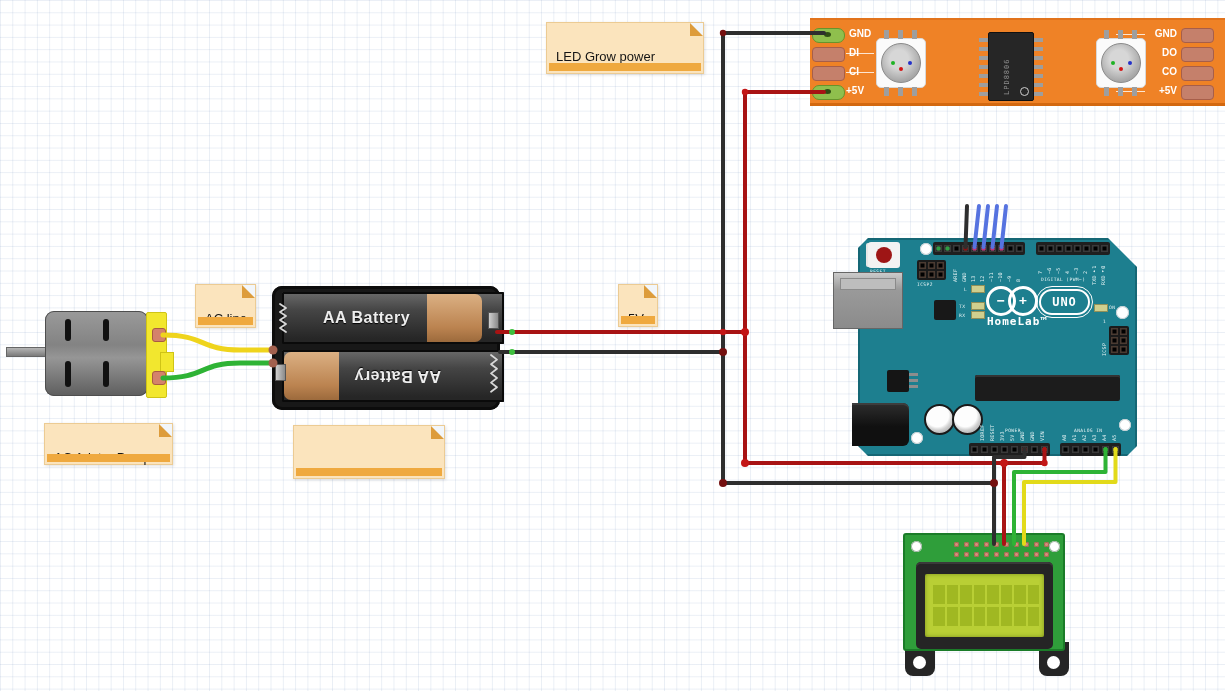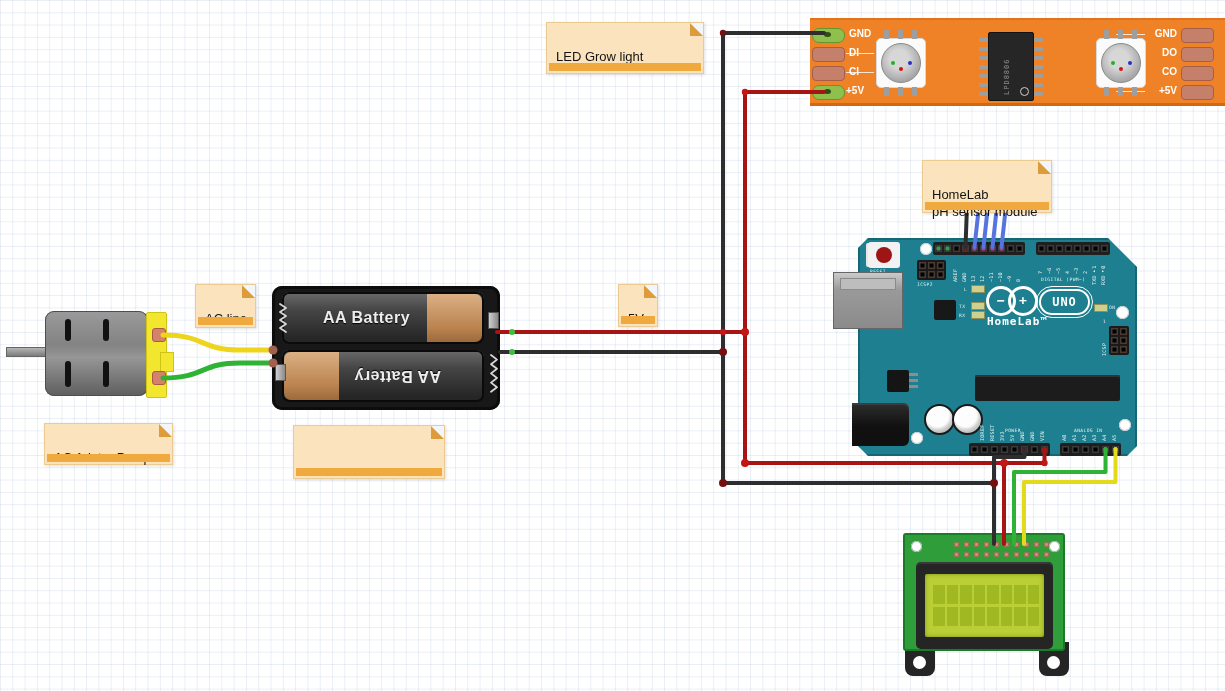--- a/index.html
+++ b/index.html
@@ -75,21 +75,21 @@
   .pinrow{position:absolute;display:flex;gap:5.5px;}
   .pinrow i{width:4.5px;height:4.5px;border-radius:50%;background:#d38f7c;box-shadow:inset 0 0 0 1px #a5664f;flex:none;}
   .bezel{position:absolute;left:11px;top:27px;width:137px;height:87px;background:#252525;border-radius:5px;box-shadow:inset 0 2px 0 #3a3a3a;}
   .screen{position:absolute;left:9px;top:12px;width:119px;height:63px;background:#b9cf35;border-radius:2px;box-shadow:inset 0 0 4px rgba(60,80,0,.5);}
   .cells{position:absolute;left:8px;top:11px;display:grid;grid-template-columns:repeat(8,11.5px);grid-template-rows:19px 19px;gap:3px 2px;}
   .cells i{background:#a0b822;}
   .tab{position:absolute;width:30px;height:34px;background:#252525;border-radius:0 0 8px 8px;z-index:9;}
   .tab i{position:absolute;left:8px;top:14px;width:13px;height:13px;border-radius:50%;background:#fff;}
   
   #holder{left:272px;top:286px;width:228px;height:124px;background:#181818;border-radius:10px;box-shadow:inset 0 0 0 3px #0c0c0c;}
-  .cell{position:absolute;left:10px;width:202px;height:52px;border-radius:7px;
+  .cell{position:absolute;left:10px;width:222px;height:52px;border-radius:1px;
     background:linear-gradient(180deg,#6b6b6b,#454545 35%,#262626 90%);box-shadow:inset 0 0 0 2px #0a0a0a;overflow:hidden;}
   .tan{position:absolute;top:2px;height:48px;background:linear-gradient(180deg,#dbb083,#bb8350 70%,#9c6a3c);}
   .btxt{position:absolute;font:bold 16px/20px "Liberation Sans",sans-serif;color:#ededed;text-shadow:0 1px 1px #000;letter-spacing:.5px;}
   .nub{position:absolute;width:9px;height:15px;background:linear-gradient(90deg,#cfcfcf,#8a8a8a);border:1px solid #555;}
   
   #motor{left:45px;top:311px;width:103px;height:85px;border-radius:9px;
     background:linear-gradient(180deg,#9a9a9a,#838383 40%,#969696 55%,#5e5e5e);box-shadow:inset 0 0 0 1px #4e4e4e;}
   .slot{position:absolute;width:6px;background:#111;border-radius:3px;}
   #shaft{left:6px;top:347px;width:41px;height:8px;background:linear-gradient(180deg,#b5b5b5,#7b7b7b);border:1px solid #666;z-index:9;}
   #mcap{left:146px;top:312px;width:19px;height:84px;background:#f2e72e;border:1px solid #cfc416;border-radius:2px;z-index:11;}
@@ -447,32 +447,28 @@
       <circle cx="723" cy="483" r="4" fill="#741010"></circle>
       <circle cx="994" cy="483" r="4" fill="#741010"></circle>
       <circle cx="512" cy="332" r="3" fill="#3dbf3d"></circle>
       <circle cx="512" cy="352" r="3" fill="#3dbf3d"></circle>
       <circle cx="273" cy="350" r="4.5" fill="#a2604e"></circle>
       <circle cx="273" cy="363" r="4.5" fill="#a2604e"></circle>
     </g>
   </svg>
 
   <div class="note" style="left:546px;top:22px;width:158px;height:52px;box-sizing:border-box">
-    <span>LED Grow light</span><div class="bar"><i></i></div>
+    <span>LED Grow power</span><div class="bar"><i></i></div>
   </div>
   <div class="note" style="left:195px;top:284px;width:61px;height:44px;box-sizing:border-box">
     <span>AC line</span><div class="bar"><i></i></div>
   </div>
   <div class="note" style="left:618px;top:284px;width:40px;height:43px;box-sizing:border-box">
     <span>5V</span><div class="bar"><i></i></div>
   </div>
   <div class="note" style="left:44px;top:423px;width:129px;height:42px;box-sizing:border-box">
     <span>AC Ariator Pump</span><div class="bar"><i></i></div>
   </div>
   <div class="note" style="left:293px;top:425px;width:152px;height:54px;box-sizing:border-box;padding-left:7px">
     <div class="bar"><i></i></div>
   </div>
-  <div class="note" style="left:922px;top:160px;width:130px;height:53px;box-sizing:border-box">
-    <span>HomeLab
-pH sensor module</span><div class="bar"><i></i></div>
-  </div>
 
 </div>
 
 </body></html>

